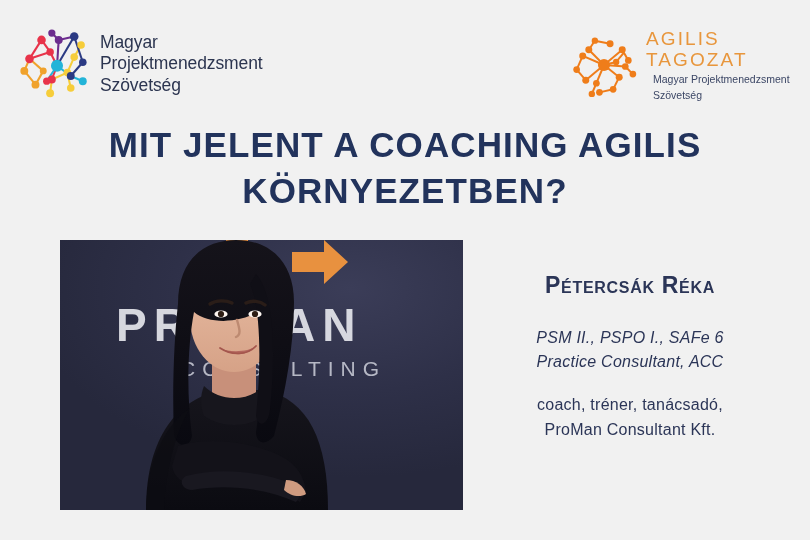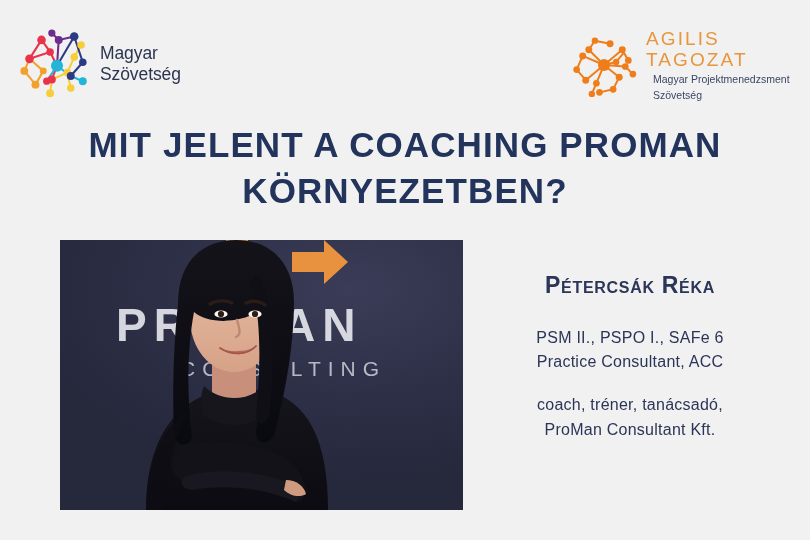--- a/index.html
+++ b/index.html
@@ -155,21 +155,21 @@
     font-weight: bold;
     font-variant: small-caps;
     letter-spacing: 0.7px;
     line-height: 1.2;
   }
   .sp-block {
     font-size: 16px;
     line-height: 1.55;
     letter-spacing: 0.25px;
   }
-  #sp-cred { margin-top: 26px; }
+  #sp-cred { margin-top: 26px; font-style: italic; }
   #sp-role { margin-top: 18px; }
   .sp-line { white-space: nowrap; }
 </style>
 </head>
 <body>
 
 <div id="slide">
 
   <div id="mpsz-logo">
     <svg id="mpsz-mark" viewBox="0 0 100 100">
@@ -216,20 +216,21 @@
         <circle cx="44" cy="14" r="4.2" fill="#6c2d8e"></circle>
         <circle cx="70" cy="18" r="5" fill="#2b3a83"></circle>
         <circle cx="80" cy="48" r="4.4" fill="#2b3a83"></circle>
         <circle cx="66" cy="64" r="4.6" fill="#2b3a83"></circle>
         <circle cx="80" cy="70" r="4.6" fill="#23b4d8"></circle>
         <circle cx="38" cy="70" r="4.2" fill="#e8334a"></circle>
       </g>
     </svg>
     <div id="mpsz-text">
       <div>Magyar</div>
+      <div>Projektmenedzsment</div>
       <div>Szövetség</div>
     </div>
   </div>
 
   <div id="agilis-logo">
     <svg id="agilis-mark" viewBox="0 0 100 100">
       <g stroke="#ef7d1a" stroke-width="2.6" fill="none">
         <path d="M50 50 L30 30"></path>
         <path d="M30 30 L38 18"></path>
         <path d="M38 18 L58 22"></path>
@@ -271,21 +272,21 @@
     </svg>
     <div id="agilis-text">
       <div class="agilis-head">AGILIS</div>
       <div class="agilis-head">TAGOZAT</div>
       <div class="agilis-sub">Magyar Projektmenedzsment</div>
       <div class="agilis-sub">Szövetség</div>
     </div>
   </div>
 
   <div id="title">
-    <div>MIT JELENT A COACHING PROMAN</div>
+    <div>MIT JELENT A COACHING AGILIS</div>
     <div>KÖRNYEZETBEN?</div>
   </div>
 
   <div id="photo">
     <div class="ph-bg"></div>
 
     <svg class="ph-glyph" viewBox="0 0 145 108">
       <path d="M18 -20 L18 56 L40 56 L40 30 L62 30 C84 30 96 18 96 2 C96 -14 84 -20 62 -20 Z
                M40 -2 L60 -2 C70 -2 74 2 74 6 C74 11 70 14 60 14 L40 14 Z" fill="#e8913f"></path>
       <path d="M84 46 L116 46 L116 34 L140 56 L116 78 L116 66 L84 66 Z" fill="#e8913f"></path>

